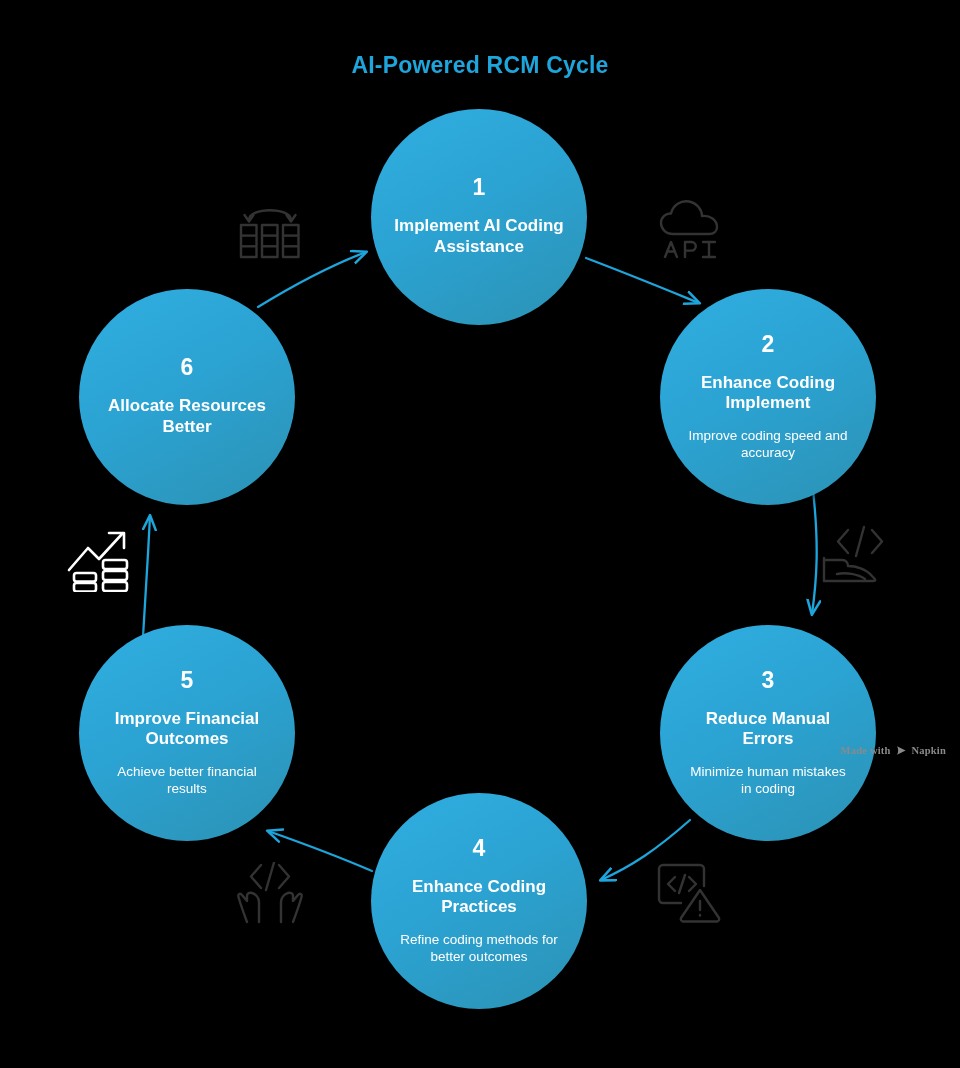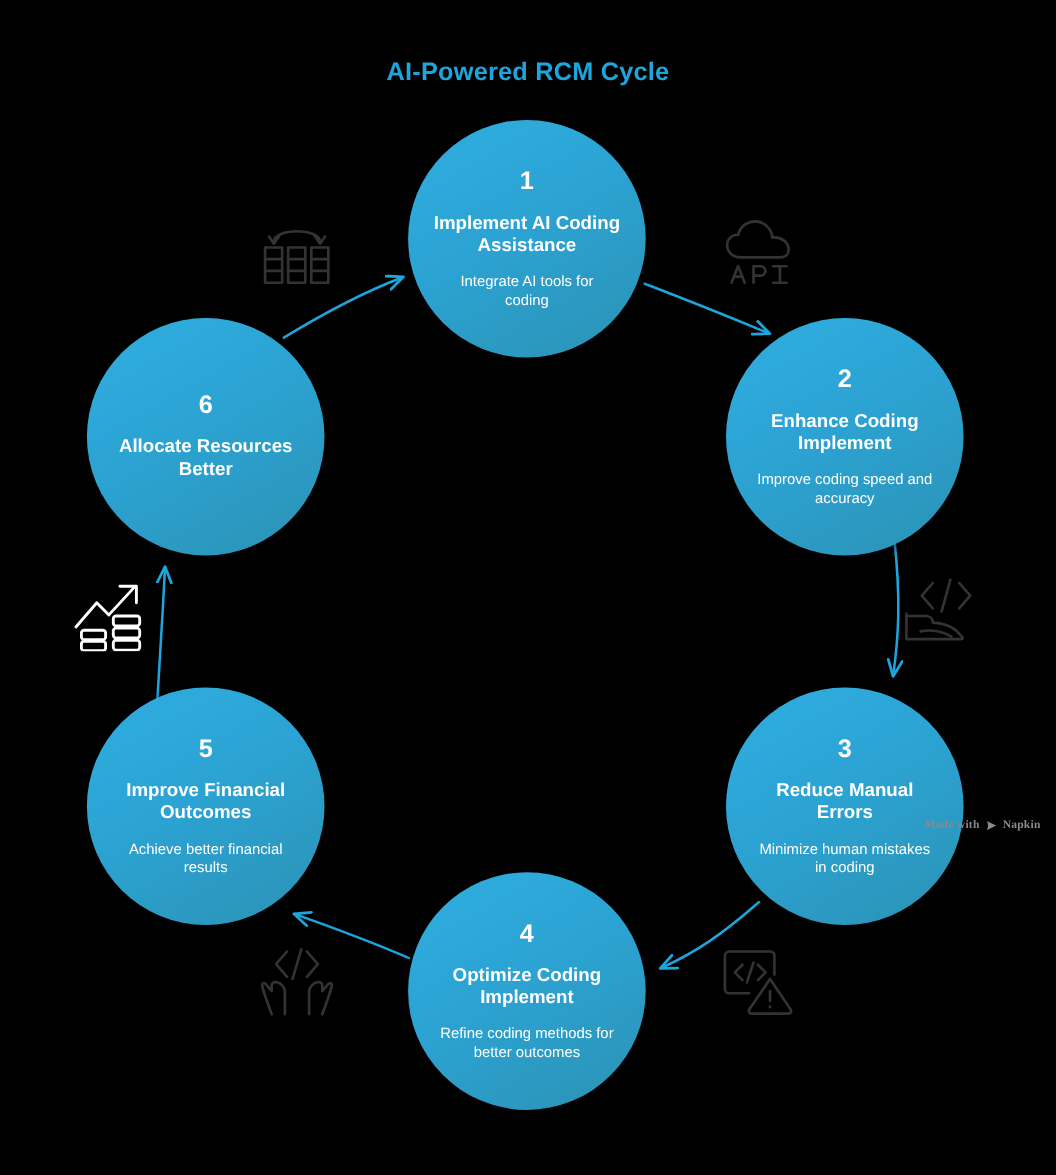--- a/index.html
+++ b/index.html
@@ -220,38 +220,37 @@
         <rect x="37" y="56" width="24" height="9" rx="2.5"></rect>
         <rect x="8" y="47" width="22" height="8.5" rx="2.5"></rect>
         <rect x="8" y="57" width="22" height="8.5" rx="2.5"></rect>
       </g>
     </svg>
   </div>
 
   <div class="node" style="left:371px; top:109px; width:216px; height:216px;">
     <div class="num">1</div>
     <div class="ttl">Implement AI Coding Assistance</div>
-    <div class="desc">Integrate AI tools for coding</div>
   </div>
 
   <div class="node" style="left:660px; top:289px; width:216px; height:216px;">
     <div class="num">2</div>
     <div class="ttl">Enhance Coding Implement</div>
     <div class="desc">Improve coding speed and accuracy</div>
   </div>
 
   <div class="node" style="left:660px; top:625px; width:216px; height:216px;">
     <div class="num">3</div>
     <div class="ttl">Reduce Manual Errors</div>
     <div class="desc">Minimize human mistakes in coding</div>
   </div>
 
   <div class="node" style="left:371px; top:793px; width:216px; height:216px;">
     <div class="num">4</div>
-    <div class="ttl">Optimize Coding Implement</div>
+    <div class="ttl">Enhance Coding Practices</div>
     <div class="desc">Refine coding methods for better outcomes</div>
   </div>
 
   <div class="node" style="left:79px; top:625px; width:216px; height:216px;">
     <div class="num">5</div>
     <div class="ttl">Improve Financial Outcomes</div>
     <div class="desc">Achieve better financial results</div>
   </div>
 
   <div class="node" style="left:79px; top:289px; width:216px; height:216px;">

